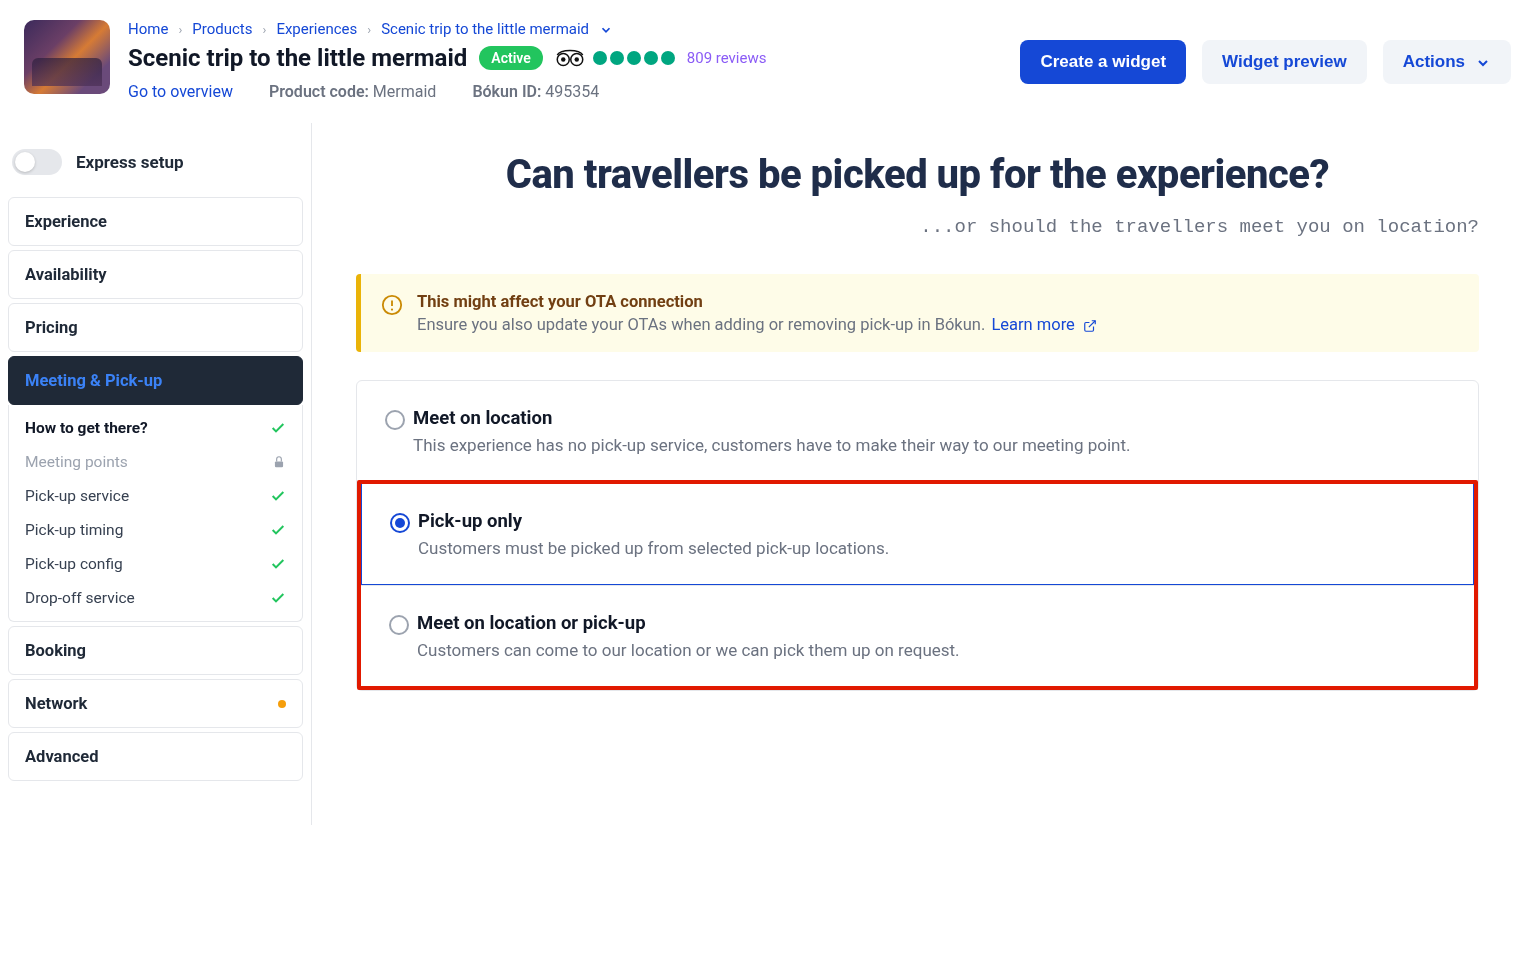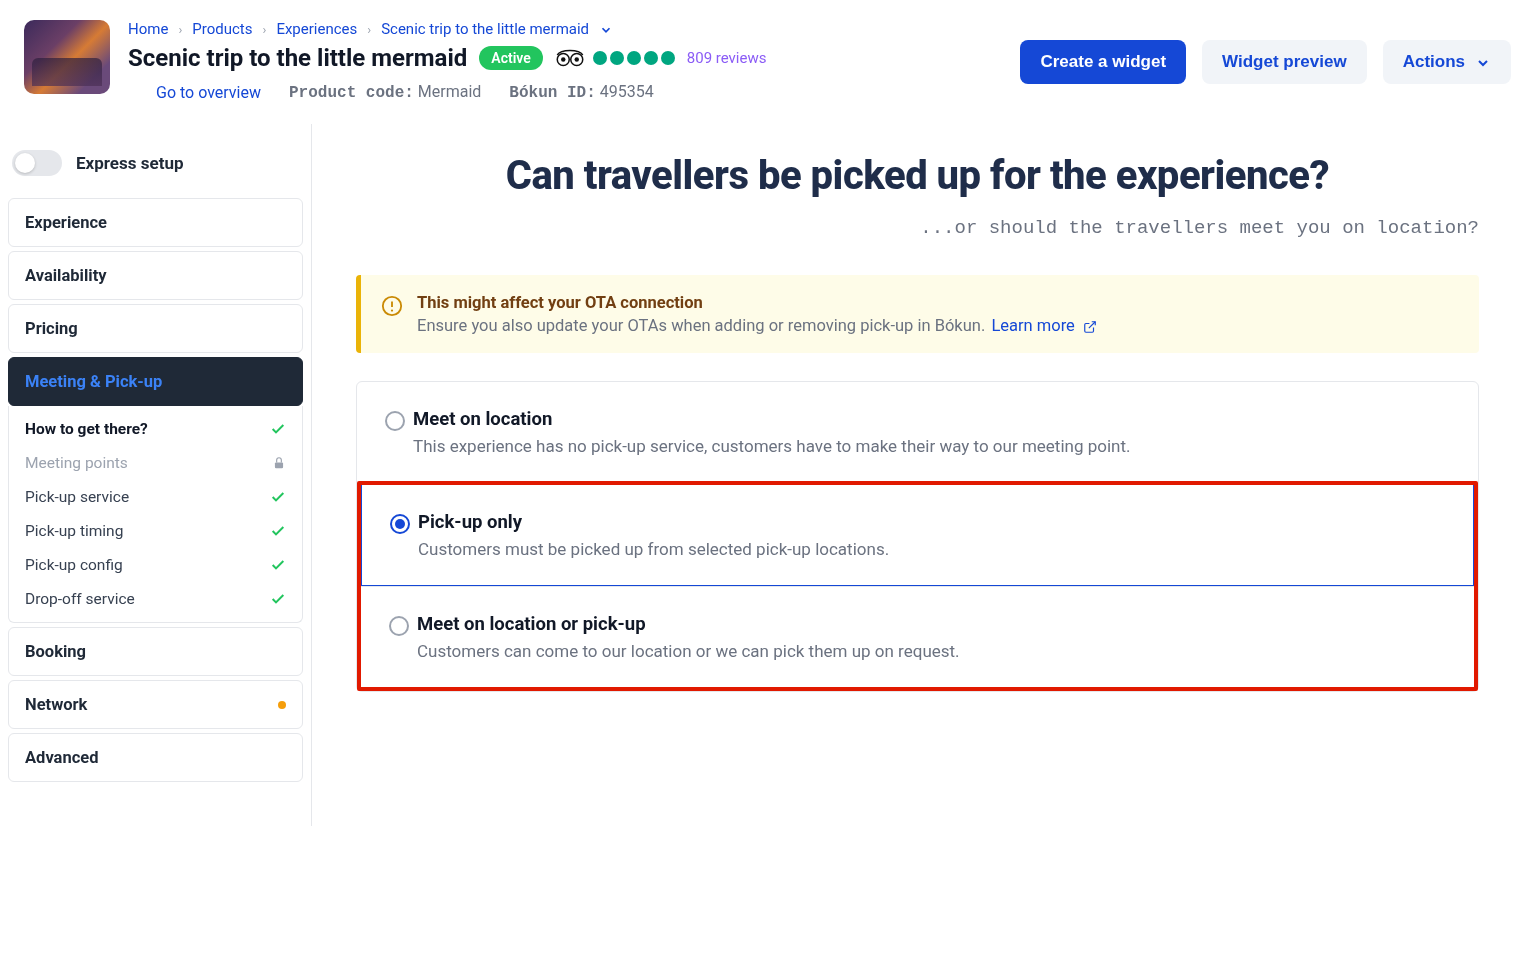--- a/index.html
+++ b/index.html
@@ -44,23 +44,23 @@
     background:#22c55e; color:#fff; font-weight:600; font-size:14px;
     padding:4px 12px; border-radius:999px;
   }
   .rating { display:flex; align-items:center; gap:8px; }
   .owl {
     display:inline-flex; align-items:center; justify-content:center;
   }
   .dots { display:flex; gap:3px; }
   .dot { width:14px; height:14px; border-radius:50%; background:#00a680; }
   .reviews { color:#8b5cf6; font-size:15px; }
-  .meta-row { display:flex; align-items:center; gap:28px; margin-top:10px; font-size:16px;margin-left:28px; }
+  .meta-row { display:flex; align-items:center; gap:36px; margin-top:10px; font-size:16px; }
   .meta-row a { color:#1548d6; text-decoration:none; }
-  .meta-label { color:#6b7280; font-weight:600;font-family:Liberation Mono, monospace; }
+  .meta-label { color:#6b7280; font-weight:600; }
   .meta-val { color:#6b7280; font-weight:400; }
   .header-right { display:flex; align-items:flex-start; gap:16px; padding-top:20px; flex-shrink:0;}
   .btn {
     display:inline-flex; align-items:center; gap:10px;
     padding:12px 20px; border-radius:8px; font-weight:600; font-size:17px;
     border:none; cursor:pointer;
   }
   .btn-primary { background:#1548d6; color:#fff; }
   .btn-secondary { background:#f1f4f8; color:#1548d6; }
   .btn-secondary .chevron { color:#1548d6; }

